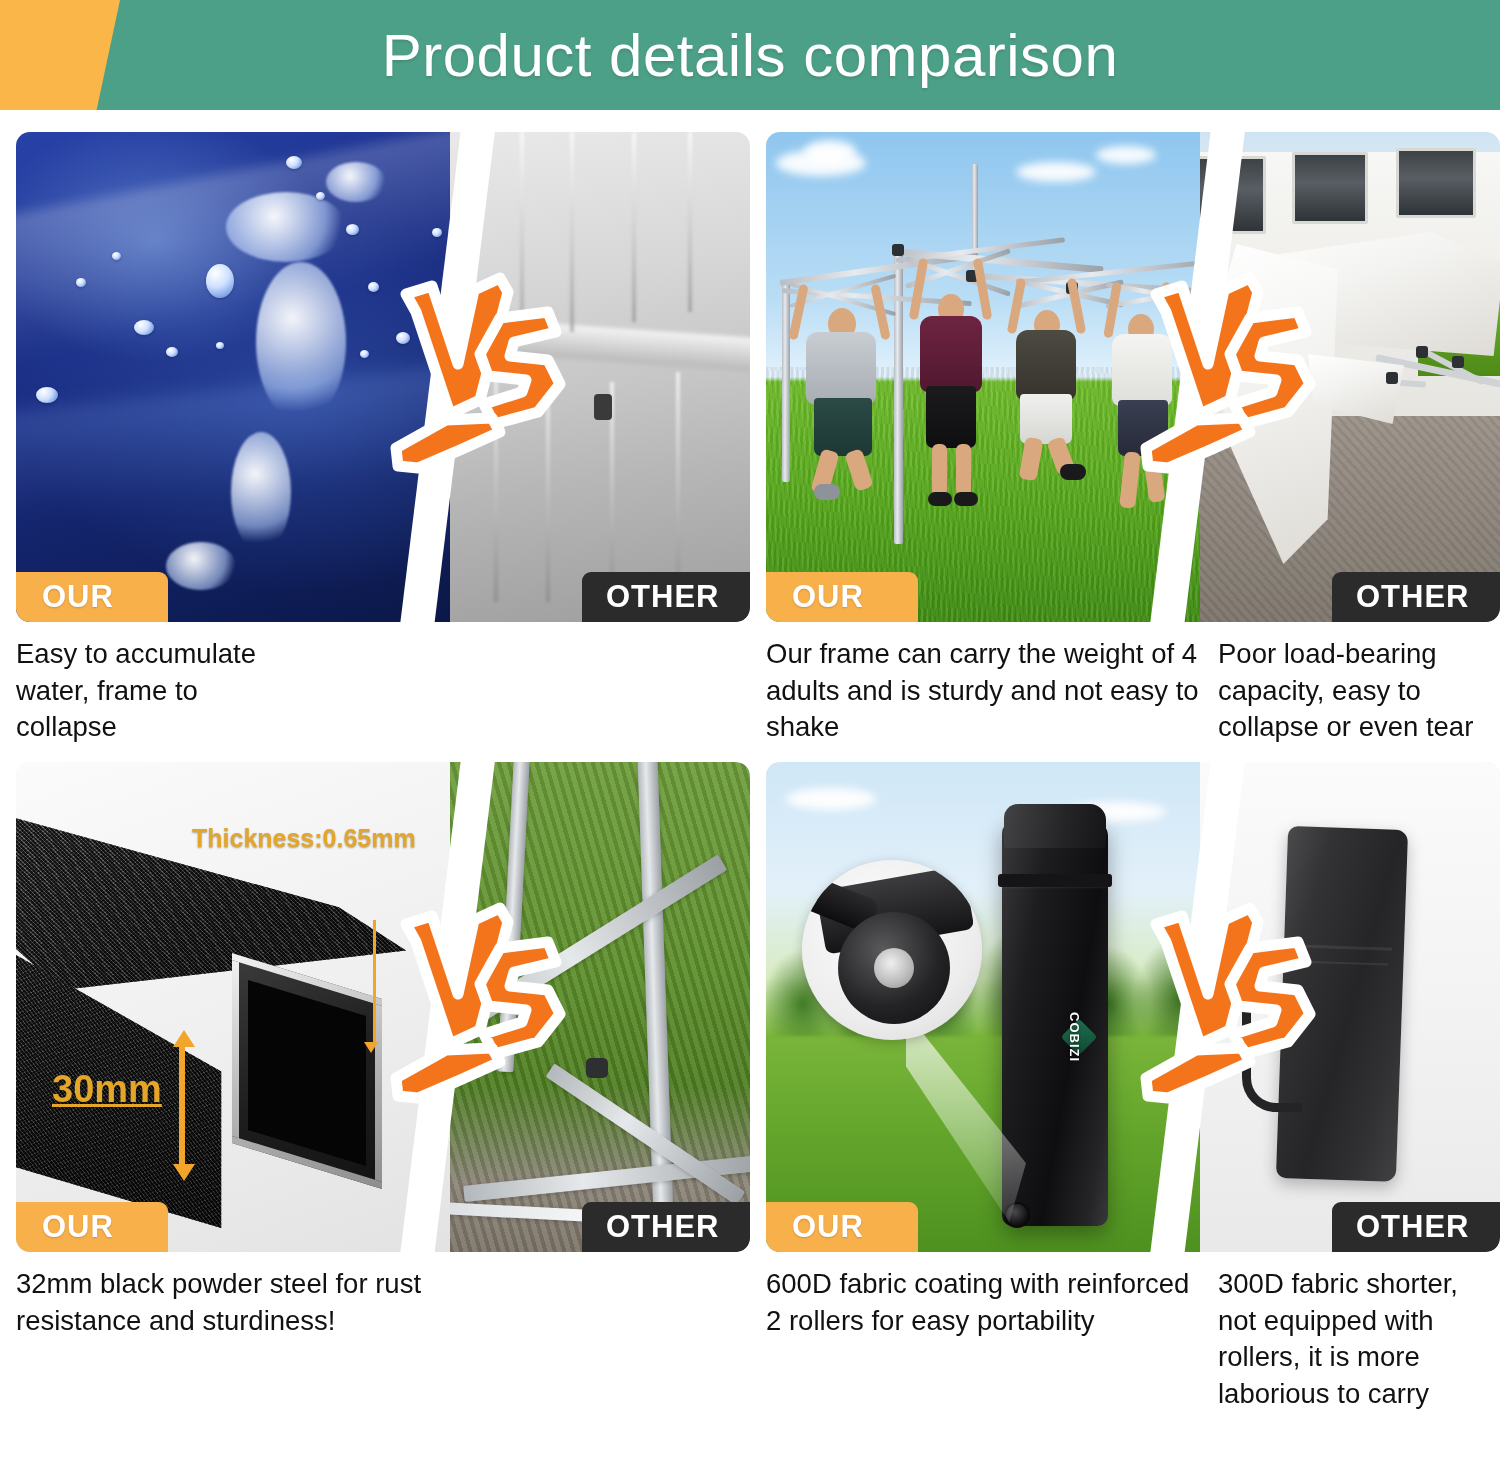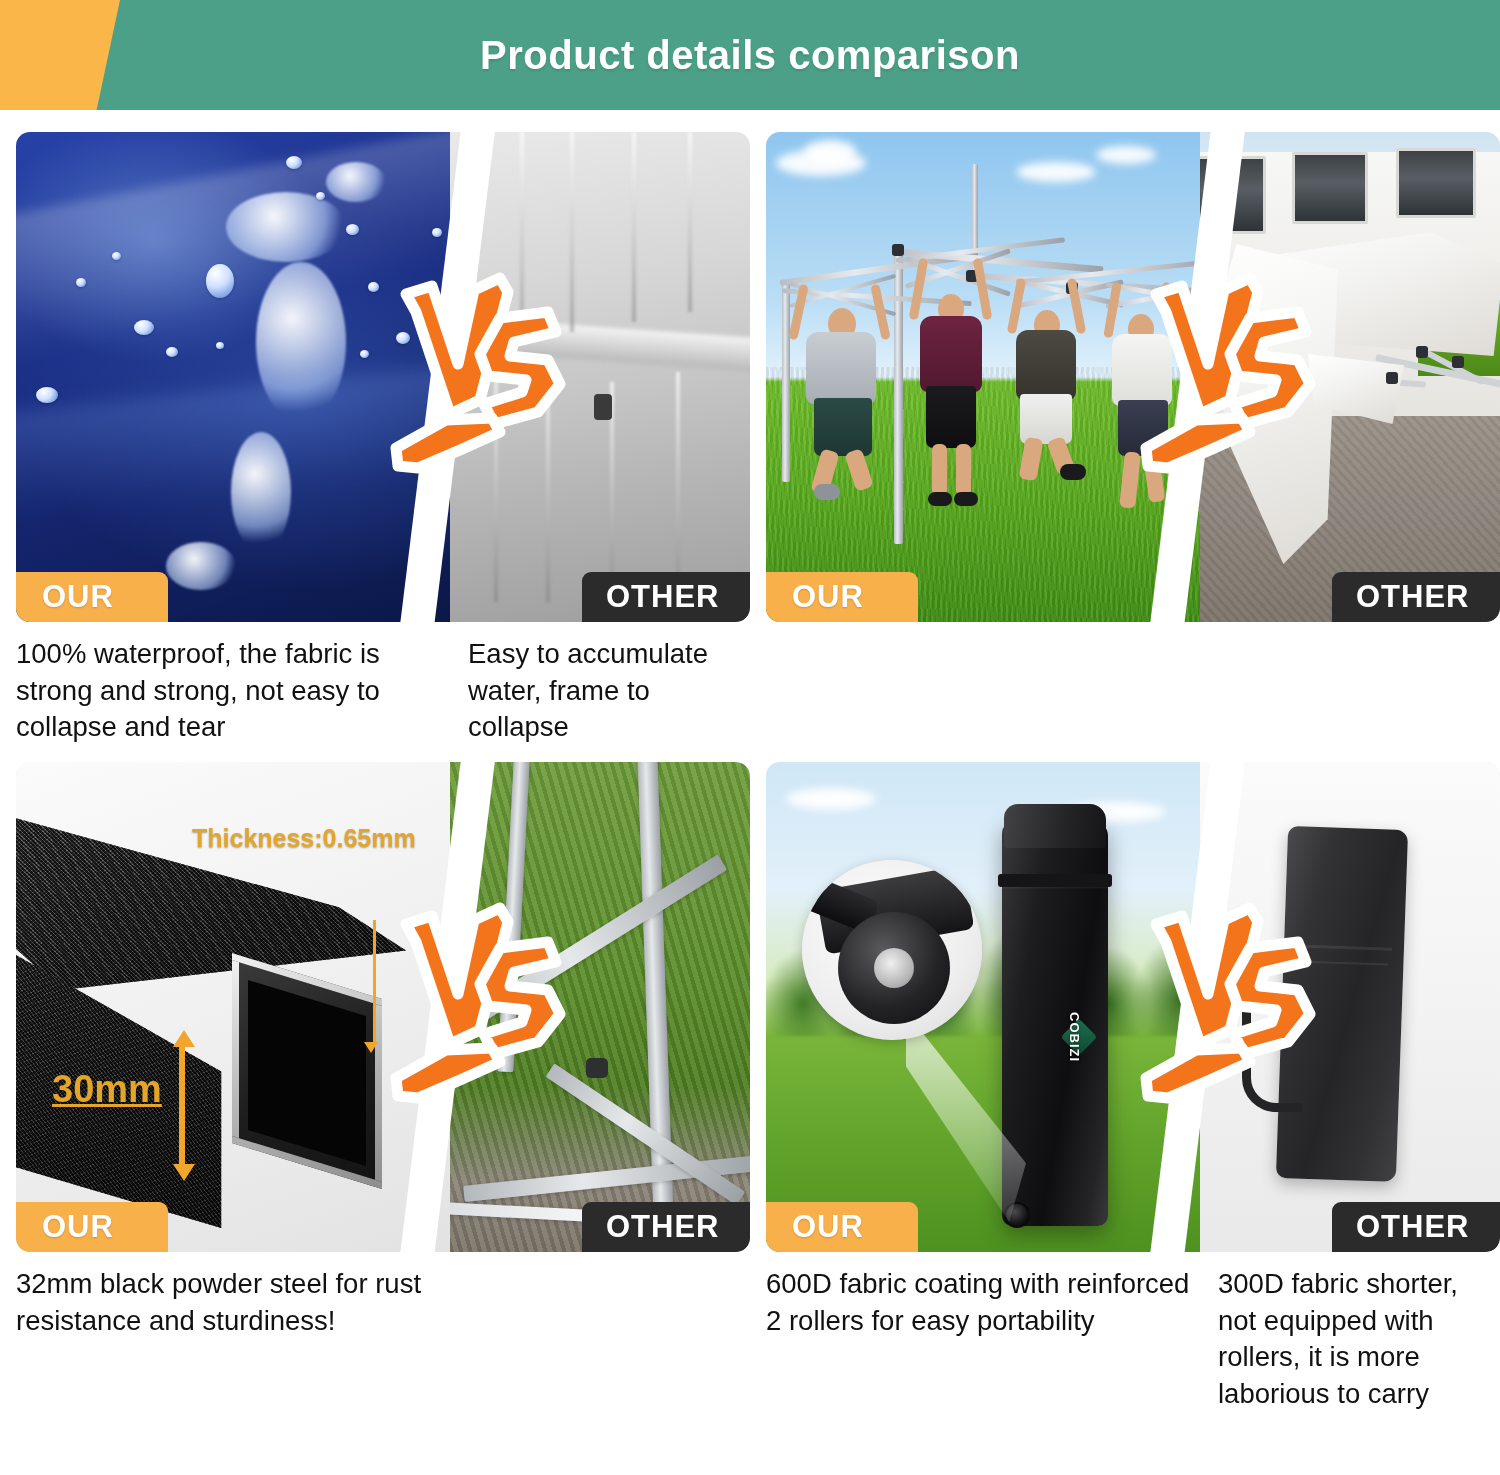--- a/index.html
+++ b/index.html
@@ -25,22 +25,22 @@
     transform: skewX(-12deg);
     transform-origin: top left;
     margin-left: 160px;
   }
   .header-title {
     position: absolute;
     left: 0; top: 0;
     width: 1500px; height: 110px;
     display: flex; align-items: center; justify-content: center;
     color: #ffffff;
-    font-size: 40px;
-    font-weight: bold;
+    font-size: 60px;
+    font-weight: normal;
     letter-spacing: 0.5px;
     text-shadow: 0 2px 3px rgba(0,0,0,0.12);
     white-space: nowrap;
   }
 
   
   .grid {
     position: relative;
     width: 1500px; height: 1365px;
     padding: 22px 8px 0 8px;
@@ -489,21 +489,20 @@
             <g stroke="#ffffff" stroke-width="11" stroke-linejoin="round" fill="#F4741C">
               <path d="M18 22 L44 14 L70 92 L86 18 L112 6 L120 20 L92 128 L62 142 L28 40 Z"></path>
               <path d="M112 46 L160 40 L168 60 L126 70 L122 84 L160 88 L172 112 L150 140 L106 152 L96 132 L134 120 L138 108 L100 104 L92 82 Z"></path>
               <path d="M8 176 L58 148 L104 146 L112 160 L72 178 L30 196 L10 194 Z"></path>
             </g>
           </svg>
         </div>
       </div>
 
       <div class="captions">
-        <div class="cap cap-our">100% waterproof, the fabric is strong and strong, not easy to collapse and tear</div>
         <div class="cap cap-other">Easy to accumulate water, frame to collapse</div>
       </div>
     </div>
 
     <div class="cell">
       <div class="pair">
 
         <div class="pair-our">
           <div class="scene sc-field">
             <div class="cloud" style="left:10px;top:18px;width:90px;height:26px;"></div>
@@ -606,20 +605,24 @@
           <svg viewBox="0 0 190 205" xmlns="http://www.w3.org/2000/svg">
             <g stroke="#ffffff" stroke-width="11" stroke-linejoin="round" fill="#F4741C">
               <path d="M18 22 L44 14 L70 92 L86 18 L112 6 L120 20 L92 128 L62 142 L28 40 Z"></path>
               <path d="M112 46 L160 40 L168 60 L126 70 L122 84 L160 88 L172 112 L150 140 L106 152 L96 132 L134 120 L138 108 L100 104 L92 82 Z"></path>
               <path d="M8 176 L58 148 L104 146 L112 160 L72 178 L30 196 L10 194 Z"></path>
             </g>
           </svg>
         </div>
       </div>
 
+      <div class="captions">
+        <div class="cap cap-our">Our frame can carry the weight of 4 adults and is sturdy and not easy to shake</div>
+        <div class="cap cap-other">Poor load-bearing capacity, easy to collapse or even tear</div>
+      </div>
     </div>
   </div>
 
   <div class="row row-2">
 
     <div class="cell">
       <div class="pair">
 
         <div class="pair-our">
           <div class="scene sc-tube">

